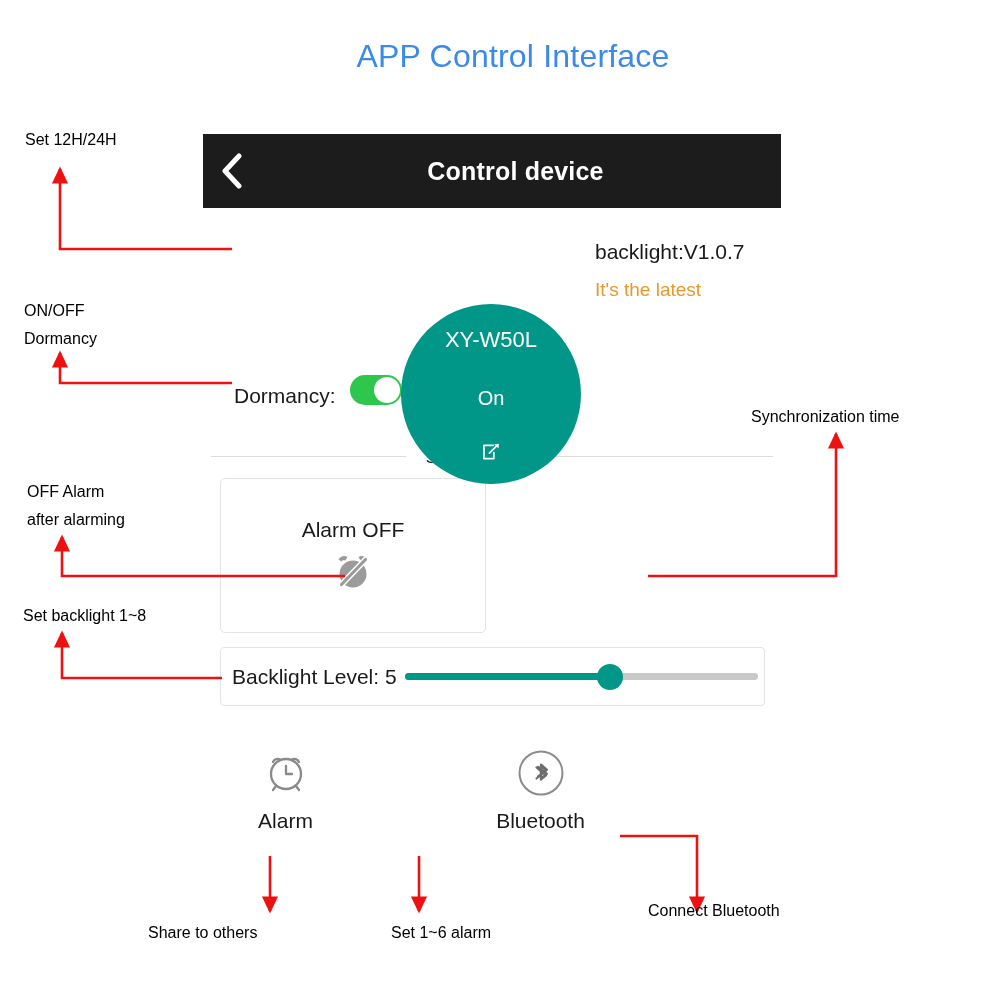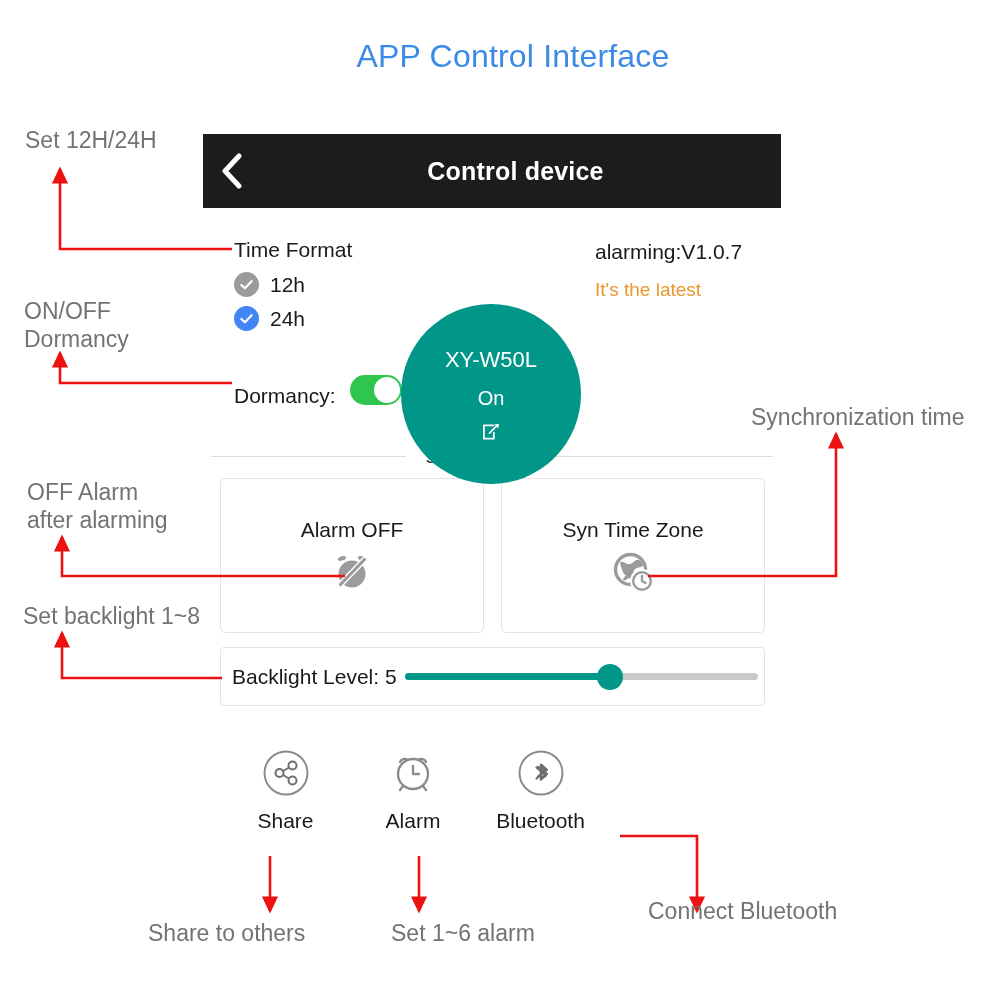--- a/index.html
+++ b/index.html
@@ -21,22 +21,22 @@
     position: absolute;
     left: 0; top: 0;
     width: 1000px; height: 1000px;
     pointer-events: none;
     z-index: 40;
   }
 
   
   .anno {
     position: absolute;
-    color: #737373;
-    font-size: 23px;
+    color: #000000;
+    font-size: 16px;
     line-height: 28px;
     white-space: pre;
     z-index: 45;
   }
 
   
   #page-title {
     position: absolute;
     left: 0;
     top: 38px;
@@ -154,20 +154,21 @@
     top: 96px;
     width: 180px; height: 180px;
     border-radius: 50%;
     background: #009688;
     display: flex;
     flex-direction: column;
     align-items: center;
     justify-content: center;
     color: #ffffff;
     z-index: 3;
+    gap: 20px;
   }
   #device-name { font-size: 22px; margin-bottom: 14px; }
   #device-state { font-size: 20px; margin-bottom: 12px; }
   #device-edit-icon { line-height: 0; }
 
   
   #firmware-block {
     position: absolute;
     left: 392px;
     top: 32px;
@@ -311,41 +312,20 @@
         <svg width="22" height="36" viewBox="0 0 22 36" aria-hidden="true">
           <polyline points="18,3 4,18 18,33" fill="none" stroke="#ffffff" stroke-width="5" stroke-linecap="round" stroke-linejoin="round"></polyline>
         </svg>
       </span>
     </div>
     <div id="app-title">Control device</div>
   </div>
 
   <div id="top-block">
 
-    <div id="time-format-group">
-      <div id="time-format-label">Time Format</div>
-
-      <div class="radio-row">
-        <span class="radio-mark off">
-          <svg width="15" height="15" viewBox="0 0 16 16" aria-hidden="true">
-            <polyline points="2.5,8.5 6.3,12 13.5,4.5" fill="none" stroke="#ffffff" stroke-width="2.3" stroke-linecap="round" stroke-linejoin="round"></polyline>
-          </svg>
-        </span>
-        <span class="radio-label">12h</span>
-      </div>
-
-      <div class="radio-row">
-        <span class="radio-mark on">
-          <svg width="15" height="15" viewBox="0 0 16 16" aria-hidden="true">
-            <polyline points="2.5,8.5 6.3,12 13.5,4.5" fill="none" stroke="#ffffff" stroke-width="2.3" stroke-linecap="round" stroke-linejoin="round"></polyline>
-          </svg>
-        </span>
-        <span class="radio-label">24h</span>
-      </div>
-    </div>
 
     <div id="dormancy-row">
       <span id="dormancy-label">Dormancy:</span>
       <span id="dormancy-toggle">
         <span class="knob"></span>
       </span>
     </div>
 
     <div id="device-circle">
       <div id="device-name">XY-W50L</div>
@@ -354,21 +334,21 @@
         <svg width="20" height="20" viewBox="0 0 22 22" aria-hidden="true">
           <path d="M3.2,7.4 L3.2,18.3 L14.1,18.3 L14.1,11.8" fill="none" stroke="#ffffff" stroke-width="1.9" stroke-linecap="round" stroke-linejoin="round"></path>
           <path d="M3.2,7.4 L3.2,3.6 L13.6,3.6" fill="none" stroke="#ffffff" stroke-width="1.9" stroke-linecap="round" stroke-linejoin="round"></path>
           <path d="M9.3,12.3 L18.6,3.0" fill="none" stroke="#ffffff" stroke-width="1.9" stroke-linecap="round"></path>
           <path d="M14.6,2.4 L19.4,2.4 L19.4,7.2 Z" fill="#ffffff"></path>
         </svg>
       </div>
     </div>
 
     <div id="firmware-block">
-      <div id="firmware-version">alarming:V1.0.7</div>
+      <div id="firmware-version">backlight:V1.0.7</div>
       <div id="firmware-status">It's the latest</div>
     </div>
   </div>
 
   <div id="state-divider">
     <span class="rule left"></span>
     <span id="state-label">state</span>
     <span class="rule right"></span>
   </div>
 
@@ -387,69 +367,33 @@
           <g mask="url(#slashmask)" fill="#9b9b9b">
             <circle cx="22" cy="24" r="13.5"></circle>
             <path d="M7.5,9.5 a6.5,6.5 0 0 1 9,-2.6 l-2.2,3.6 a3,3 0 0 0 -3.9,1.1 Z"></path>
             <path d="M36.5,9.5 a6.5,6.5 0 0 0 -9,-2.6 l2.2,3.6 a3,3 0 0 1 3.9,1.1 Z"></path>
           </g>
           <line x1="10.5" y1="34.5" x2="34.5" y2="9.5" stroke="#9b9b9b" stroke-width="3.2" stroke-linecap="round"></line>
         </svg>
       </div>
     </div>
 
-    <div class="state-card">
-      <div class="card-label">Syn Time Zone</div>
-      <div class="card-icon">
-        <svg width="44" height="44" viewBox="0 0 44 44" aria-hidden="true">
-          <defs>
-            <mask id="globemask">
-              <rect x="0" y="0" width="44" height="44" fill="#ffffff"></rect>
-              <circle cx="31" cy="31" r="12" fill="#000000"></circle>
-            </mask>
-          </defs>
-          <g mask="url(#globemask)">
-            <circle cx="19.5" cy="19.5" r="15" fill="none" stroke="#9b9b9b" stroke-width="3.4"></circle>
-            <path d="M9,12 C13,11 15,15 19,14 C23,13 24,9 28,10 C30,10.5 31.5,13 32,16
-                     C29,18 26,17 24,19 C22,21 23,24 21,26 C19,28 16,27 14,25
-                     C12,23 10,18 9,12 Z" fill="#9b9b9b"></path>
-            <path d="M13,30 C15,27 17,26 19,27 C21,28 21,31 20,33.5" fill="none" stroke="#9b9b9b" stroke-width="3"></path>
-          </g>
-          <circle cx="31" cy="31" r="10" fill="#9b9b9b"></circle>
-          <circle cx="31" cy="31" r="7.6" fill="#ffffff"></circle>
-          <path d="M31,26 L31,31 L34.6,33" fill="none" stroke="#9b9b9b" stroke-width="2.4" stroke-linecap="round" stroke-linejoin="round"></path>
-        </svg>
-      </div>
-    </div>
   </div>
 
   <div id="backlight-card">
     <span id="backlight-label">Backlight Level: 5</span>
     <span id="backlight-slider">
       <span id="slider-track"></span>
       <span id="slider-fill"></span>
       <span id="slider-thumb"></span>
     </span>
   </div>
 
   <div id="actions-row">
 
-    <div class="action-item">
-      <span class="action-icon">
-        <svg width="48" height="48" viewBox="0 0 48 48" aria-hidden="true">
-          <circle cx="24" cy="24" r="21.5" fill="none" stroke="#8a8a8a" stroke-width="2"></circle>
-          <circle cx="30.5" cy="16.5" r="4" fill="none" stroke="#6e6e6e" stroke-width="2"></circle>
-          <circle cx="17.5" cy="24" r="4" fill="none" stroke="#6e6e6e" stroke-width="2"></circle>
-          <circle cx="30.5" cy="31.5" r="4" fill="none" stroke="#6e6e6e" stroke-width="2"></circle>
-          <line x1="21" y1="22" x2="27" y2="18.5" stroke="#6e6e6e" stroke-width="2"></line>
-          <line x1="21" y1="26" x2="27" y2="29.5" stroke="#6e6e6e" stroke-width="2"></line>
-        </svg>
-      </span>
-      <span class="action-label">Share</span>
-    </div>
 
     <div class="action-item">
       <span class="action-icon">
         <svg width="48" height="48" viewBox="0 0 48 48" aria-hidden="true">
           <circle cx="24" cy="25" r="15" fill="none" stroke="#8a8a8a" stroke-width="2.3"></circle>
           <path d="M24,17 L24,25 L30,25" fill="none" stroke="#8a8a8a" stroke-width="2.3" stroke-linecap="round" stroke-linejoin="round"></path>
           <path d="M11,13 a5,5 0 0 1 7.5,-2.2" fill="none" stroke="#8a8a8a" stroke-width="2.3" stroke-linecap="round"></path>
           <path d="M37,13 a5,5 0 0 0 -7.5,-2.2" fill="none" stroke="#8a8a8a" stroke-width="2.3" stroke-linecap="round"></path>
           <line x1="14" y1="37" x2="11" y2="41" stroke="#8a8a8a" stroke-width="2.3" stroke-linecap="round"></line>
           <line x1="34" y1="37" x2="37" y2="41" stroke="#8a8a8a" stroke-width="2.3" stroke-linecap="round"></line>

